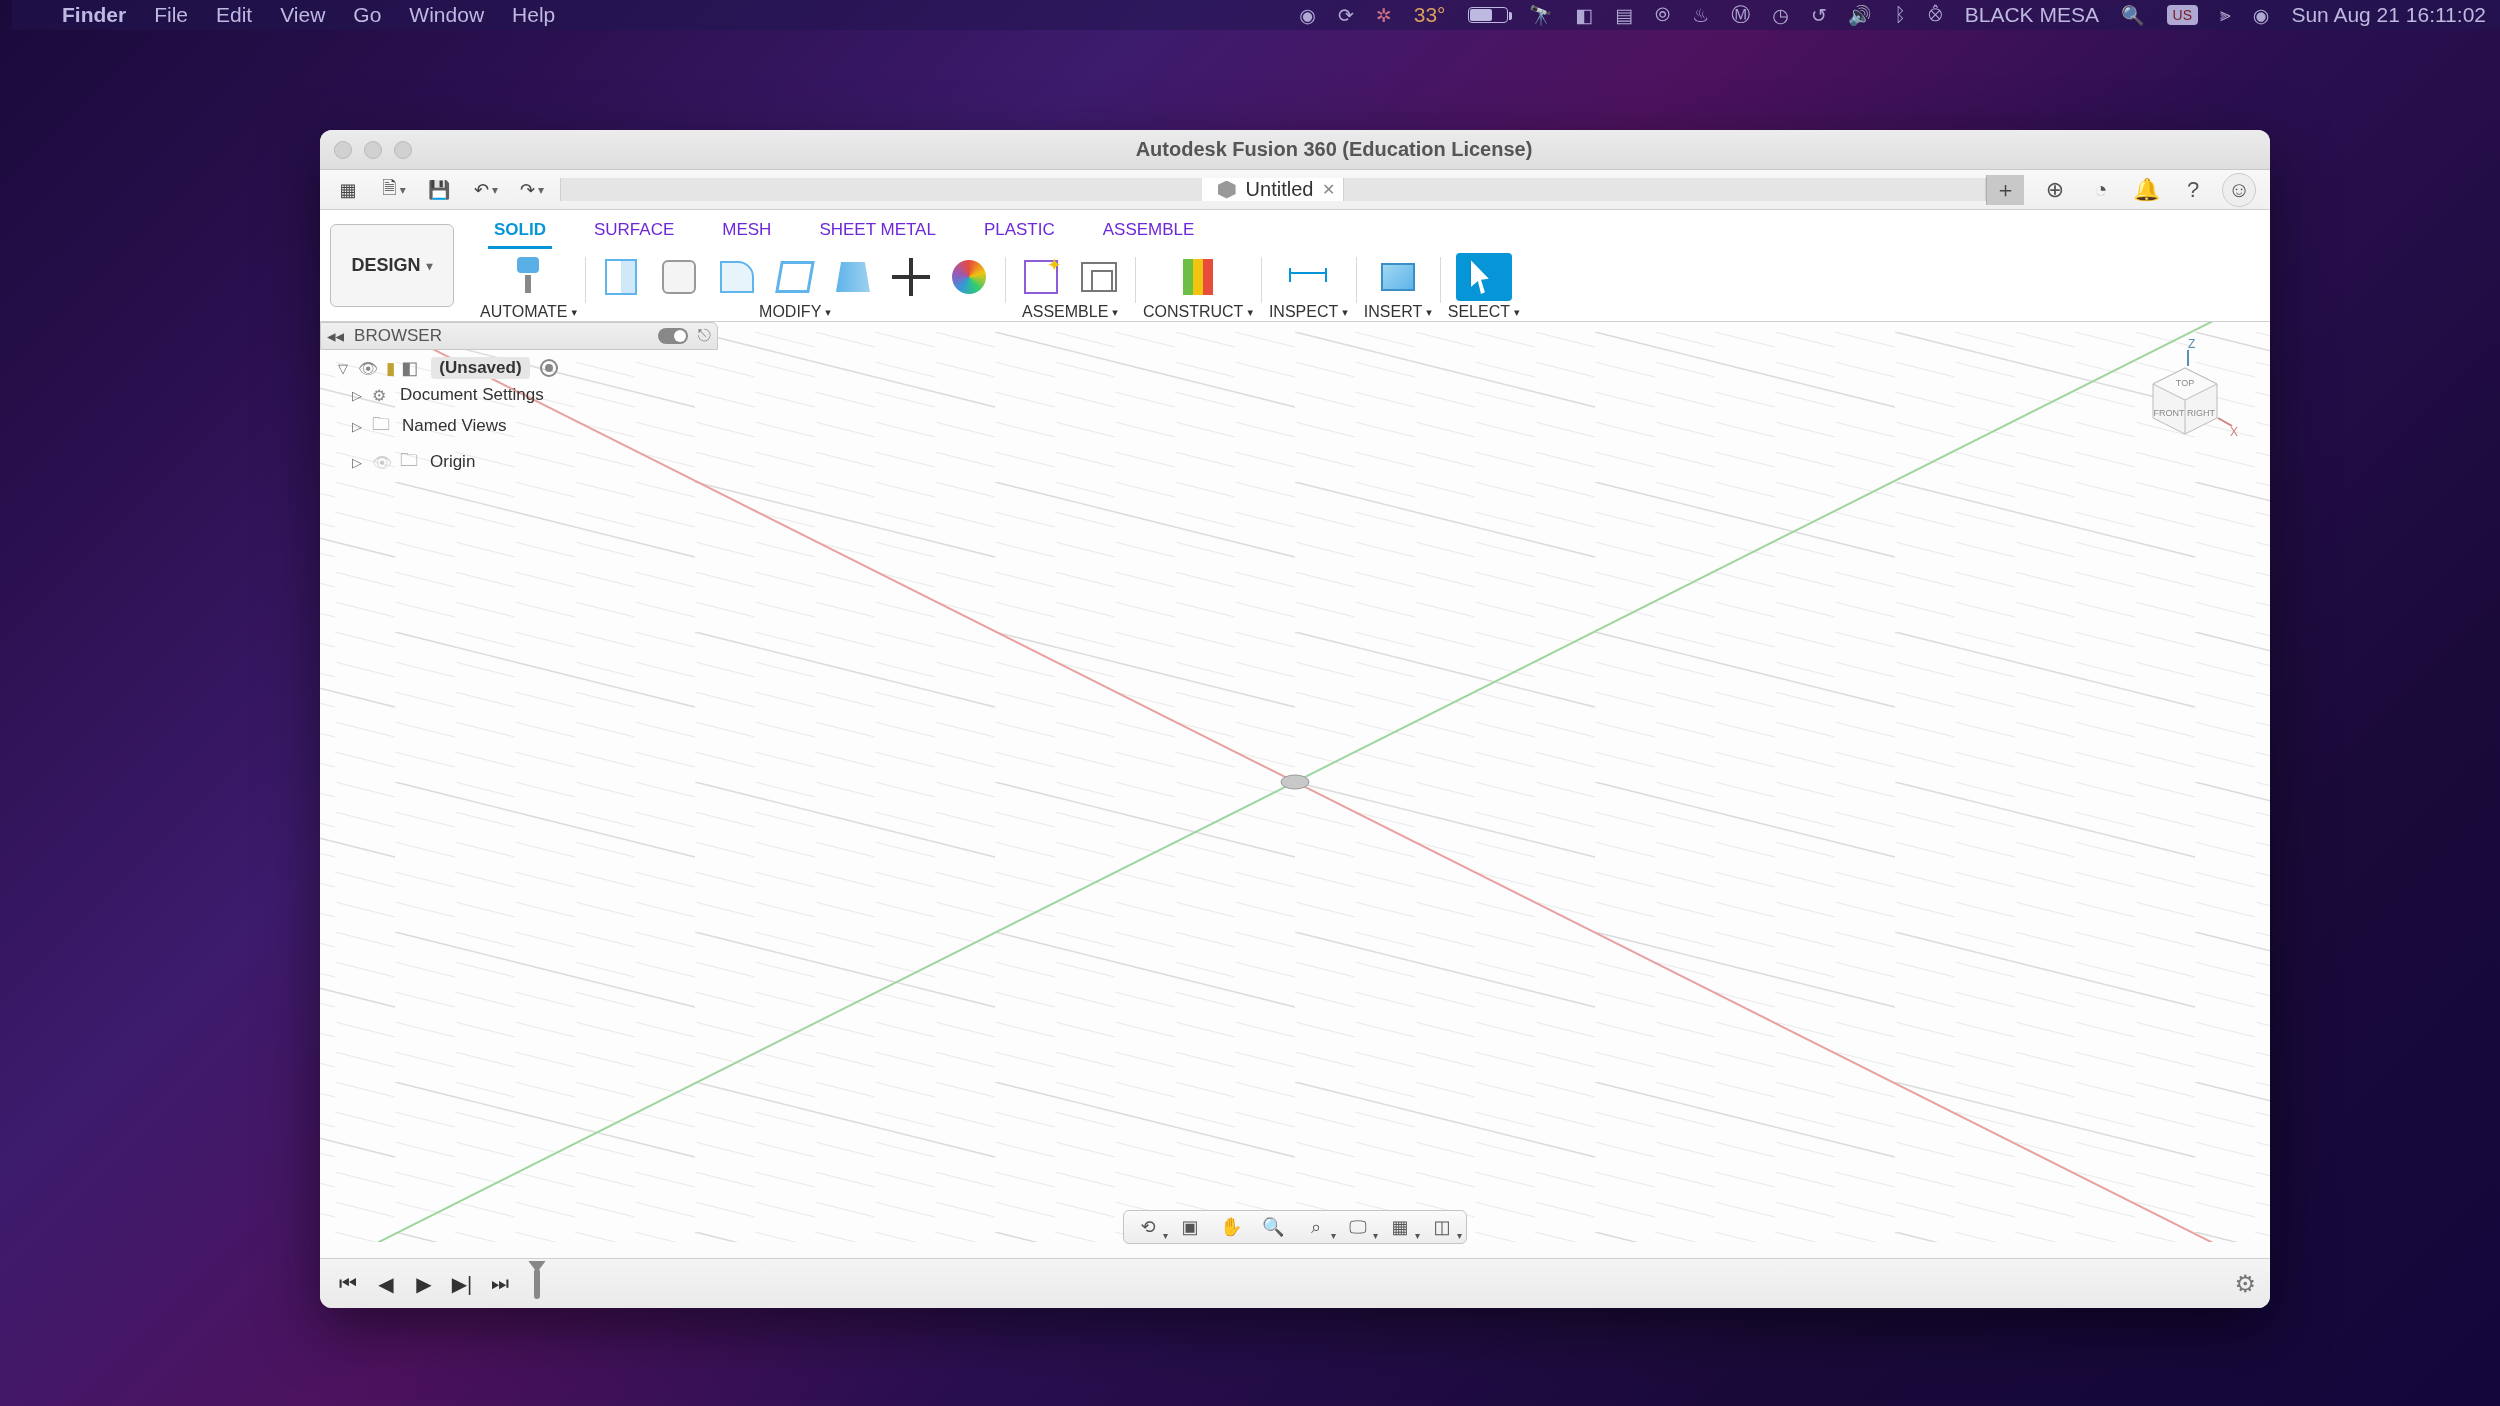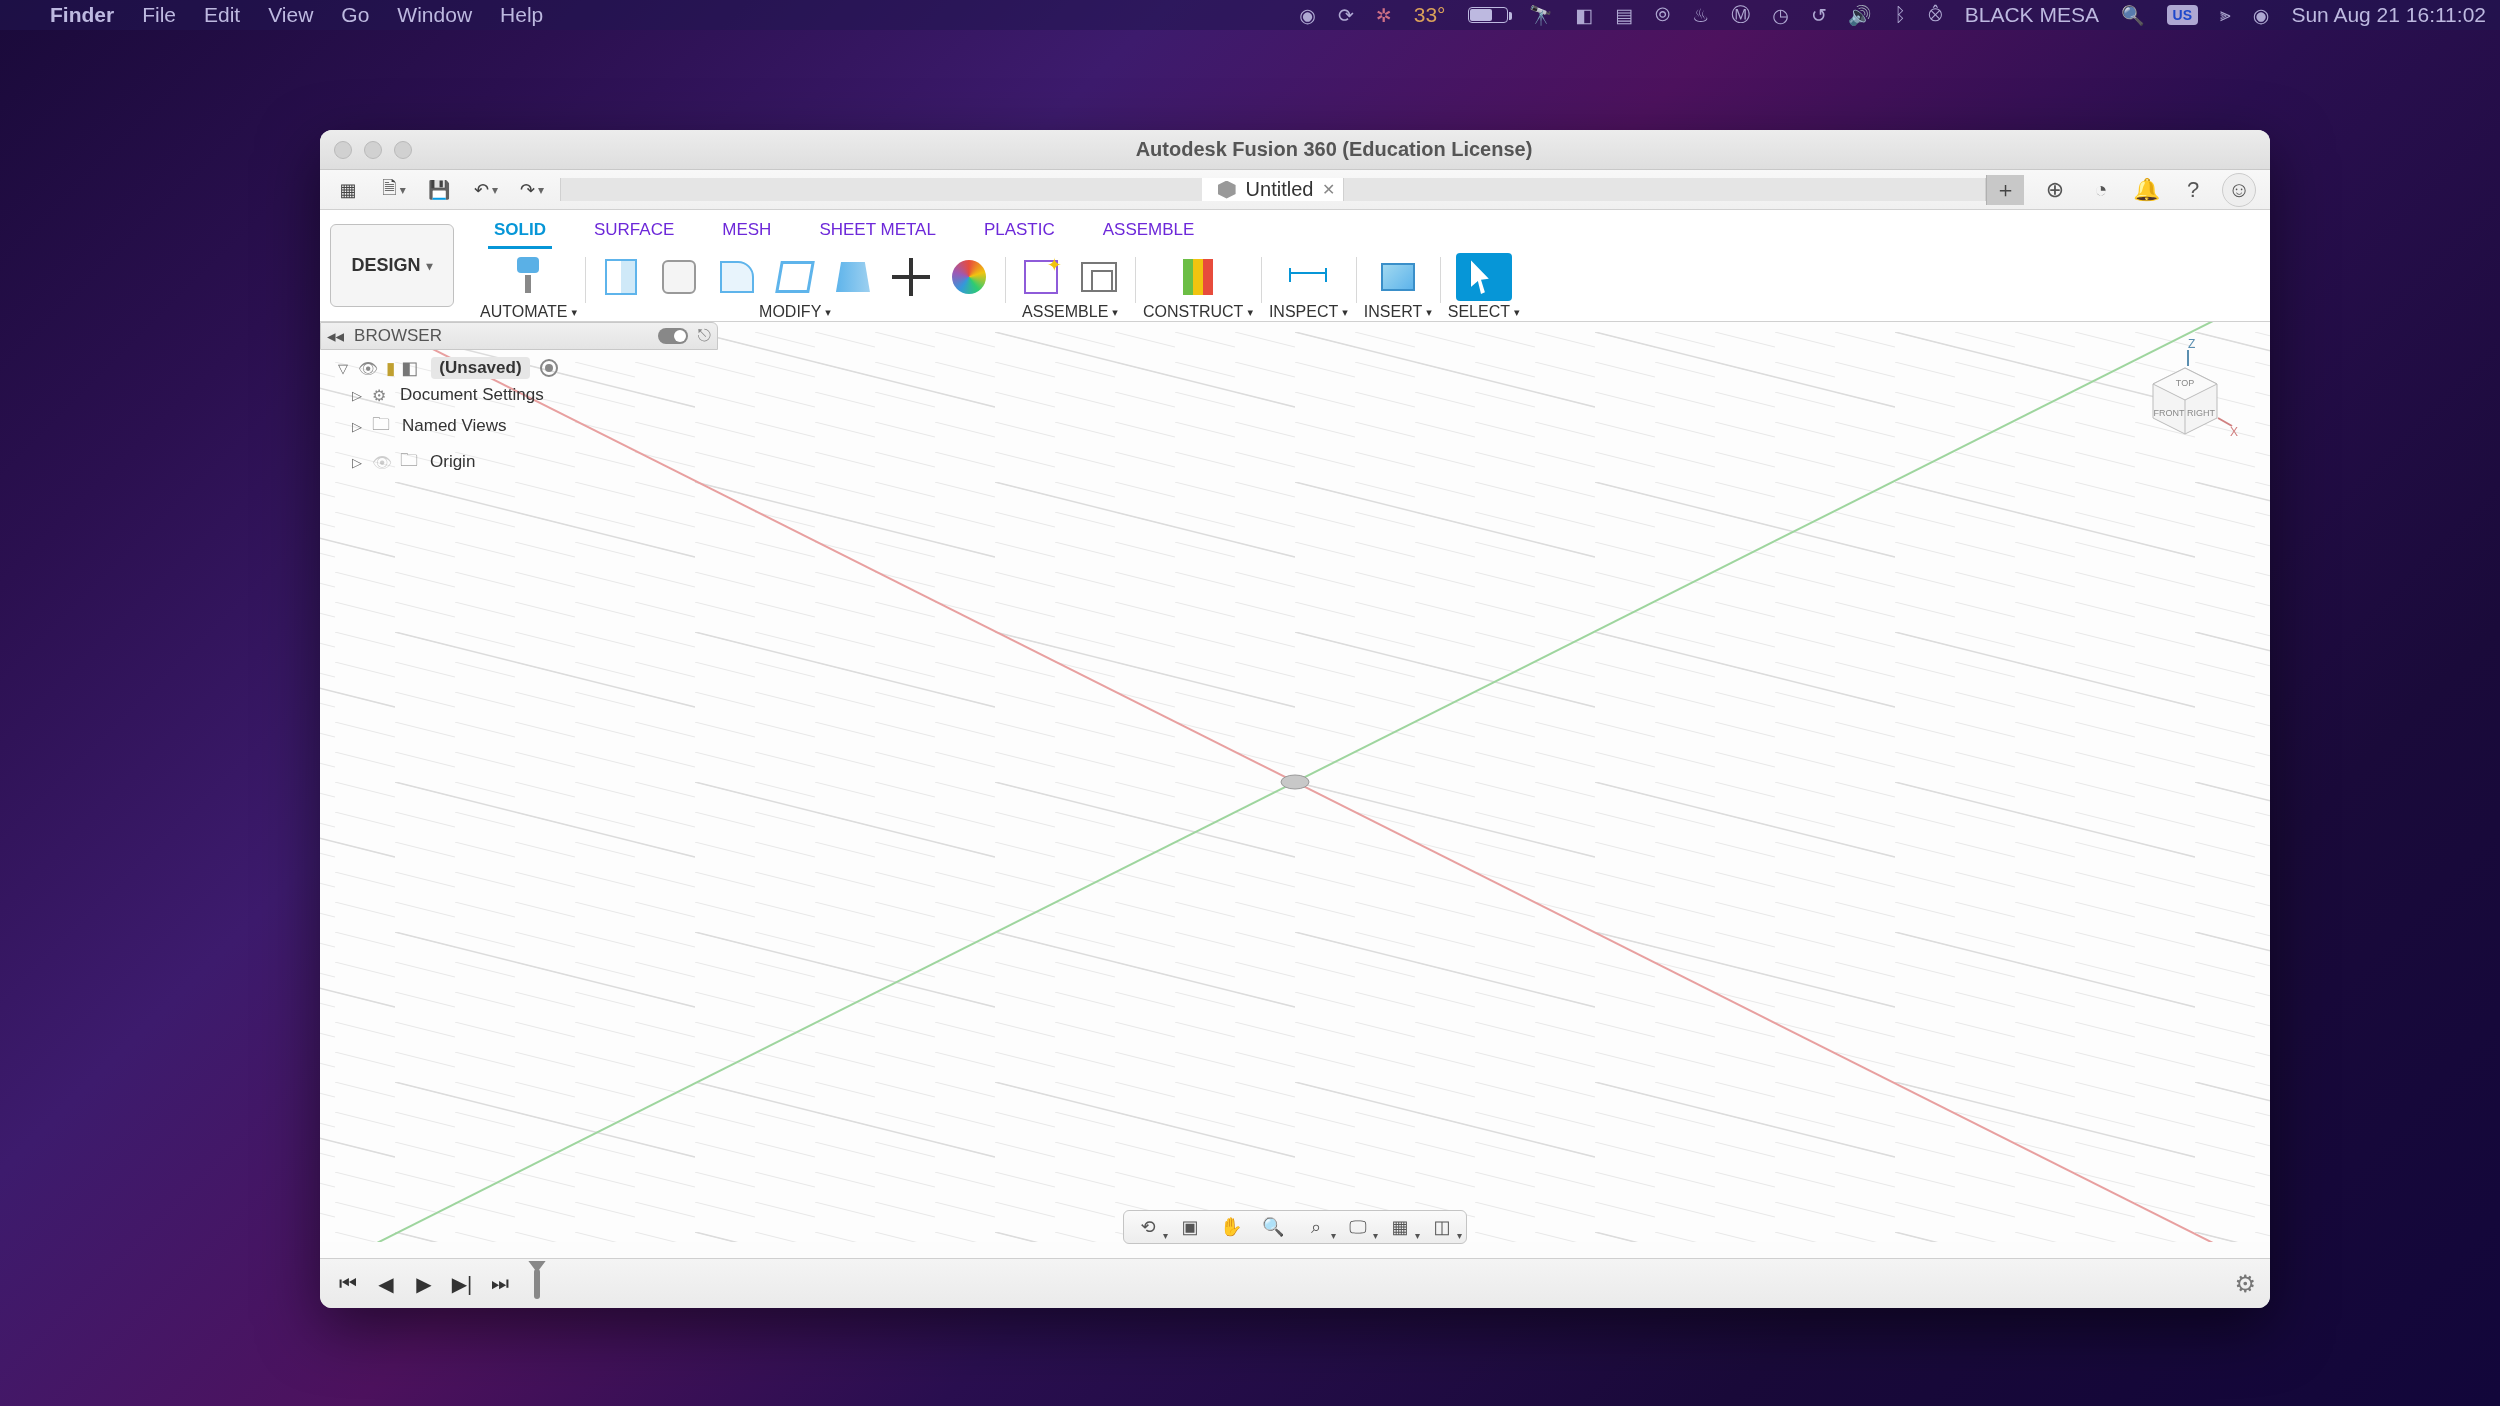--- a/index.html
+++ b/index.html
@@ -1,18 +1,18 @@
 <!DOCTYPE html>
 <html><head>
   <meta charset="utf-8">
   <style>
     * { margin: 0; padding: 0; box-sizing: border-box; font-family: -apple-system, BlinkMacSystemFont, "Segoe UI", Arial, sans-serif; -webkit-user-select: none; user-select: none; }
     body { width: 2500px; height: 1406px; overflow: hidden; position: relative; }
     .desktop { width: 100%; height: 100%; background: linear-gradient(135deg, #1a0a3a 0%, #2b1050 15%, #3d1b6d 30%, #4d125e 45%, #2a0f50 60%, #1a0a3a 80%, #12063a 100%); position: relative; }
-    .menubar { position: absolute; top: 0; left: 0; right: 0; height: 30px; background: rgba(32, 22, 80, 0.55); display: flex; align-items: center; padding: 0 14px; color: #bdb9e0; font-size: 21px; font-weight: 400; }
+    .menubar { position: absolute; top: 0; left: 12px; right: 0; height: 30px; background: rgba(32, 22, 80, 0.55); display: flex; align-items: center; padding: 0 14px; color: #bdb9e0; font-size: 21px; font-weight: 400; }
     .menubar .left { display: flex; align-items: center; gap: 28px; }
     .menubar .apple { font-size: 24px; margin-right: 8px; }
     .menubar .app { font-weight: 600; }
     .menubar .right { margin-left: auto; display: flex; align-items: center; gap: 22px; font-size: 19px; }
     .menubar .right .txt { font-size: 21px; }
     .menubar .right .icon { opacity: 0.9; }
     .menubar .battery { width: 40px; height: 16px; border: 1.5px solid #bdb9e0; border-radius: 4px; position: relative; display: inline-block; }
     .menubar .battery::after { content:''; position: absolute; right:-5px; top:4px; width:3px; height:8px; background:#bdb9e0; border-radius:0 2px 2px 0;}
     .menubar .battery .fill { position:absolute; left:1px; top:1px; bottom:1px; width:60%; background:#bdb9e0; border-radius:2px;}
     .window { position: absolute; left: 320px; top: 130px; width: 1950px; height: 1178px; background: #e8e8e8; border-radius: 12px; box-shadow: 0 20px 60px rgba(0,0,0,0.5); overflow: hidden; display: flex; flex-direction: column; }
@@ -139,21 +139,21 @@
       <span class="icon">⦾</span>
       <span class="icon">♨</span>
       <span class="icon">Ⓜ</span>
       <span class="icon">◷</span>
       <span class="icon">↺</span>
       <span class="icon">🔊</span>
       <span class="icon">ᛒ</span>
       <span class="icon">⨶</span>
       <span class="txt">BLACK MESA</span>
       <span class="icon">🔍</span>
-      <span class="icon" style="background:#bdb9e0;color:#1d4ed8;padding:2px 6px;border-radius:4px;font-size:14px;font-weight:700">US</span>
+      <span class="icon" style="background:#bdb9e0;color:#7f1d1d;padding:2px 6px;border-radius:4px;font-size:14px;font-weight:400">US</span>
       <span class="icon">⫸</span>
       <span class="icon">◉</span>
       <span class="txt">Sun Aug 21  16:11:02</span>
     </div>
   </div>
 
   <div class="window">
 
     <div class="titlebar">
       <div class="traffic">

